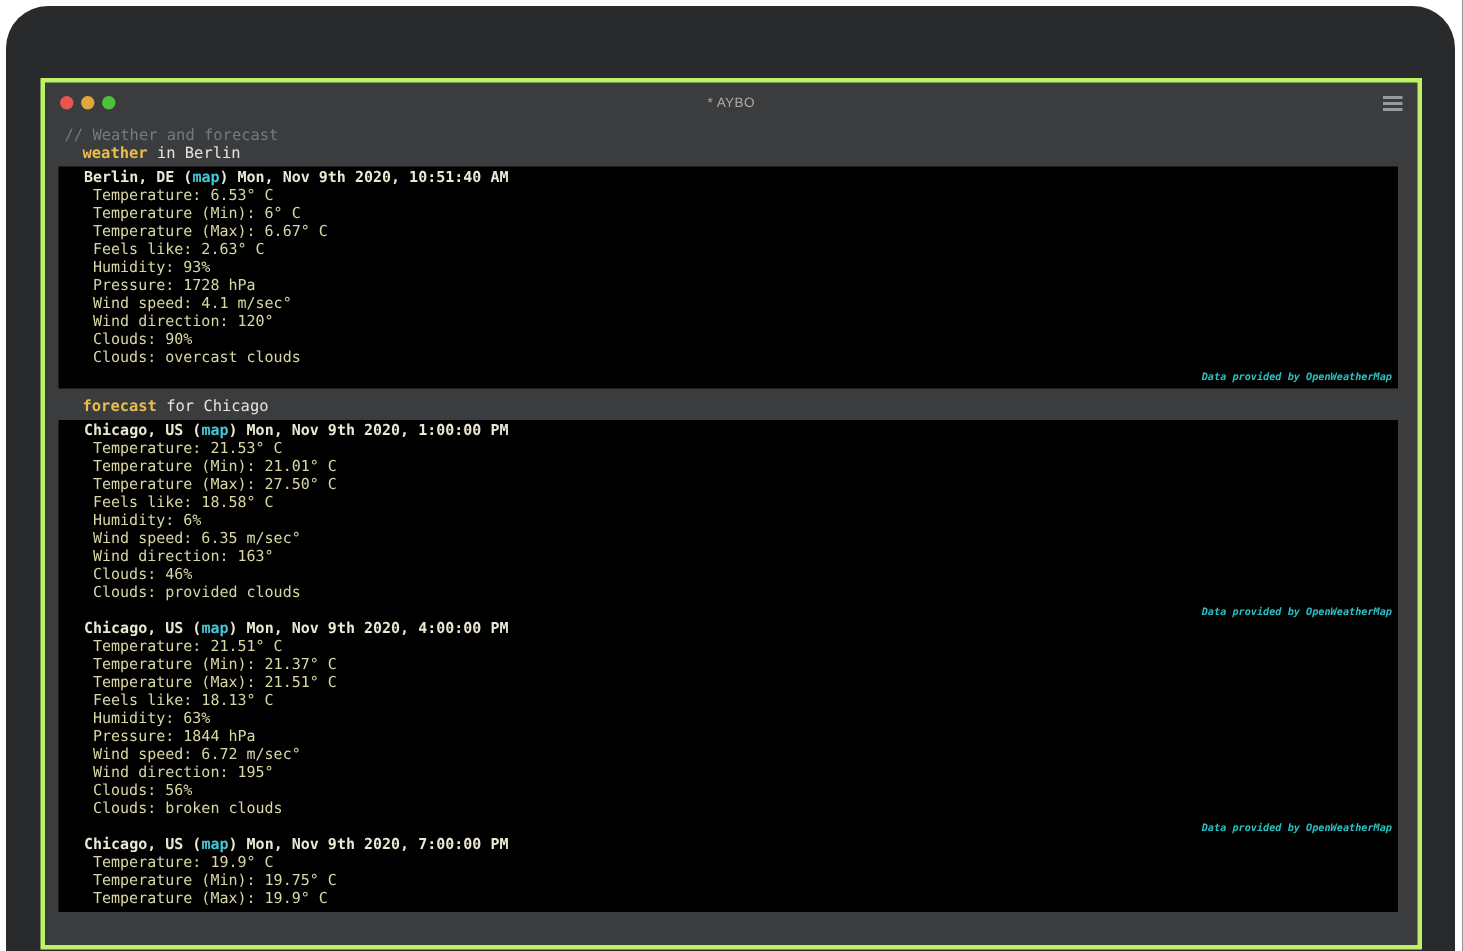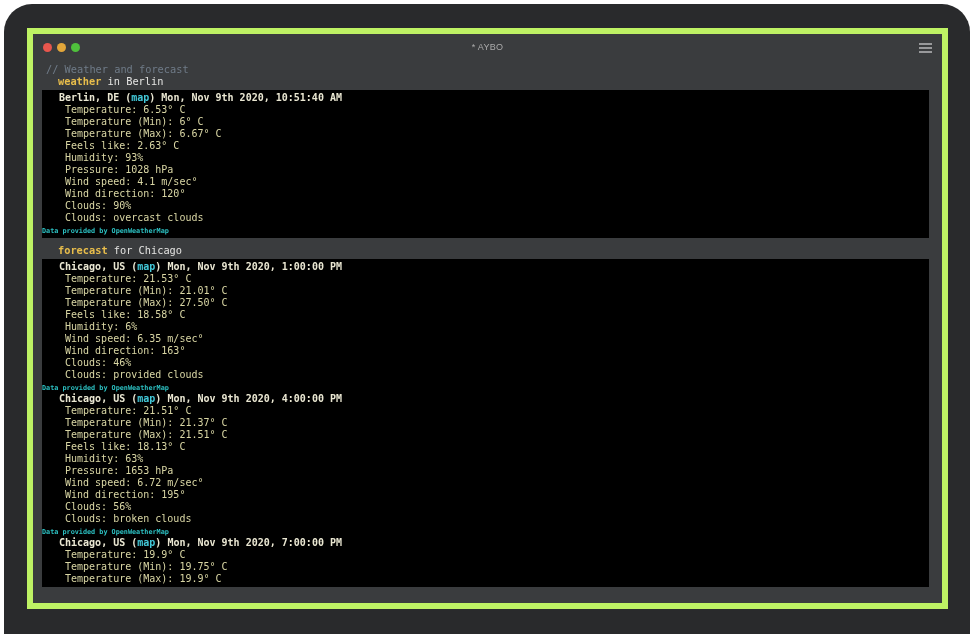--- a/index.html
+++ b/index.html
@@ -5,22 +5,22 @@
   html,body { margin:0; padding:0; }
   body {
     width:975px; height:634px; background:#ffffff; overflow:hidden; position:relative;
     font-family:"DejaVu Sans Mono", monospace;
   }
   .frame {
     position:absolute; left:4px; top:4px; width:966px; height:630px;
     background:#292a2c; border-radius:28px 28px 0 0;
   }
   .window {
-    position:absolute; left:23px; top:24px; width:921px; height:581px;
-    background:#3a3c3e; border:6px solid #bef264; box-sizing:border-box;
+    position:absolute; left:23px; top:48px; width:921px; height:581px;
+    background:#3a3c3e; border:3px solid #bef264; box-sizing:border-box;
   }
   .titlebar { position:relative; height:26px; }
   .dots { position:absolute; left:10px; top:9px; display:flex; gap:5px; }
   .dot { width:9px; height:9px; border-radius:50%; display:block; cursor:pointer; }
   .dot.red    { background:#e8564d; }
   .dot.yellow { background:#e2a63a; }
   .dot.green  { background:#4fc03c; }
   .title {
     text-align:center; line-height:26px; color:#ababab; font-size:9px;
     font-family:"Liberation Sans", sans-serif; letter-spacing:.3px;
@@ -32,21 +32,21 @@
   .line { height:12px; line-height:12px; font-size:10.3px; white-space:pre; padding-left:13px; }
   .comment { color:#6f7b88; }
   .command { color:#e4e4e2;padding-left:25px; }
   .command .kw { color:#e8bd4b; font-weight:bold; }
   .mt6 { margin-top:6px; }
 
   .card { background:#000000; margin:3px 13px 0 9px; padding:2px 0; }
   .row { height:12px; line-height:12px; font-size:10px; white-space:pre; color:#d9d6a4; }
   .row.header { padding-left:17px; color:#eae7d2; font-weight:bold; }
   .row.detail { padding-left:23px; }
-  .row.footer { text-align:left; padding-right:4px; }
+  .row.footer { text-align:right; padding-right:4px;font-style:italic; }
   .link { color:#43c9d9; cursor:pointer; }
   .attr { color:#2cc0c2; font-weight:bold; font-size:6.8px; cursor:pointer; }
 </style>
 </head>
 <body>
 
 <div class="frame">
   <div class="window">
 
     <div class="titlebar">
@@ -69,21 +69,21 @@
 
       <div class="line command"><span class="kw">weather</span><span> in Berlin</span></div>
 
       <div class="card">
         <div class="row header"><span>Berlin, DE (</span><span class="link">map</span><span>) Mon, Nov 9th 2020, 10:51:40 AM</span></div>
         <div class="row detail">Temperature: 6.53° C</div>
         <div class="row detail">Temperature (Min): 6° C</div>
         <div class="row detail">Temperature (Max): 6.67° C</div>
         <div class="row detail">Feels like: 2.63° C</div>
         <div class="row detail">Humidity: 93%</div>
-        <div class="row detail">Pressure: 1028 hPa</div>
+        <div class="row detail">Pressure: 1728 hPa</div>
         <div class="row detail">Wind speed: 4.1 m/sec°</div>
         <div class="row detail">Wind direction: 120°</div>
         <div class="row detail">Clouds: 90%</div>
         <div class="row detail">Clouds: overcast clouds</div>
         <div class="row footer"><span class="attr">Data provided by OpenWeatherMap</span></div>
       </div>
 
       <div class="line command mt6"><span class="kw">forecast</span><span> for Chicago</span></div>
 
       <div class="card">
@@ -102,21 +102,21 @@
           <div class="row footer"><span class="attr">Data provided by OpenWeatherMap</span></div>
         </div>
 
         <div>
           <div class="row header"><span>Chicago, US (</span><span class="link">map</span><span>) Mon, Nov 9th 2020, 4:00:00 PM</span></div>
           <div class="row detail">Temperature: 21.51° C</div>
           <div class="row detail">Temperature (Min): 21.37° C</div>
           <div class="row detail">Temperature (Max): 21.51° C</div>
           <div class="row detail">Feels like: 18.13° C</div>
           <div class="row detail">Humidity: 63%</div>
-          <div class="row detail">Pressure: 1653 hPa</div>
+          <div class="row detail">Pressure: 1844 hPa</div>
           <div class="row detail">Wind speed: 6.72 m/sec°</div>
           <div class="row detail">Wind direction: 195°</div>
           <div class="row detail">Clouds: 56%</div>
           <div class="row detail">Clouds: broken clouds</div>
           <div class="row footer"><span class="attr">Data provided by OpenWeatherMap</span></div>
         </div>
 
         <div>
           <div class="row header"><span>Chicago, US (</span><span class="link">map</span><span>) Mon, Nov 9th 2020, 7:00:00 PM</span></div>
           <div class="row detail">Temperature: 19.9° C</div>

